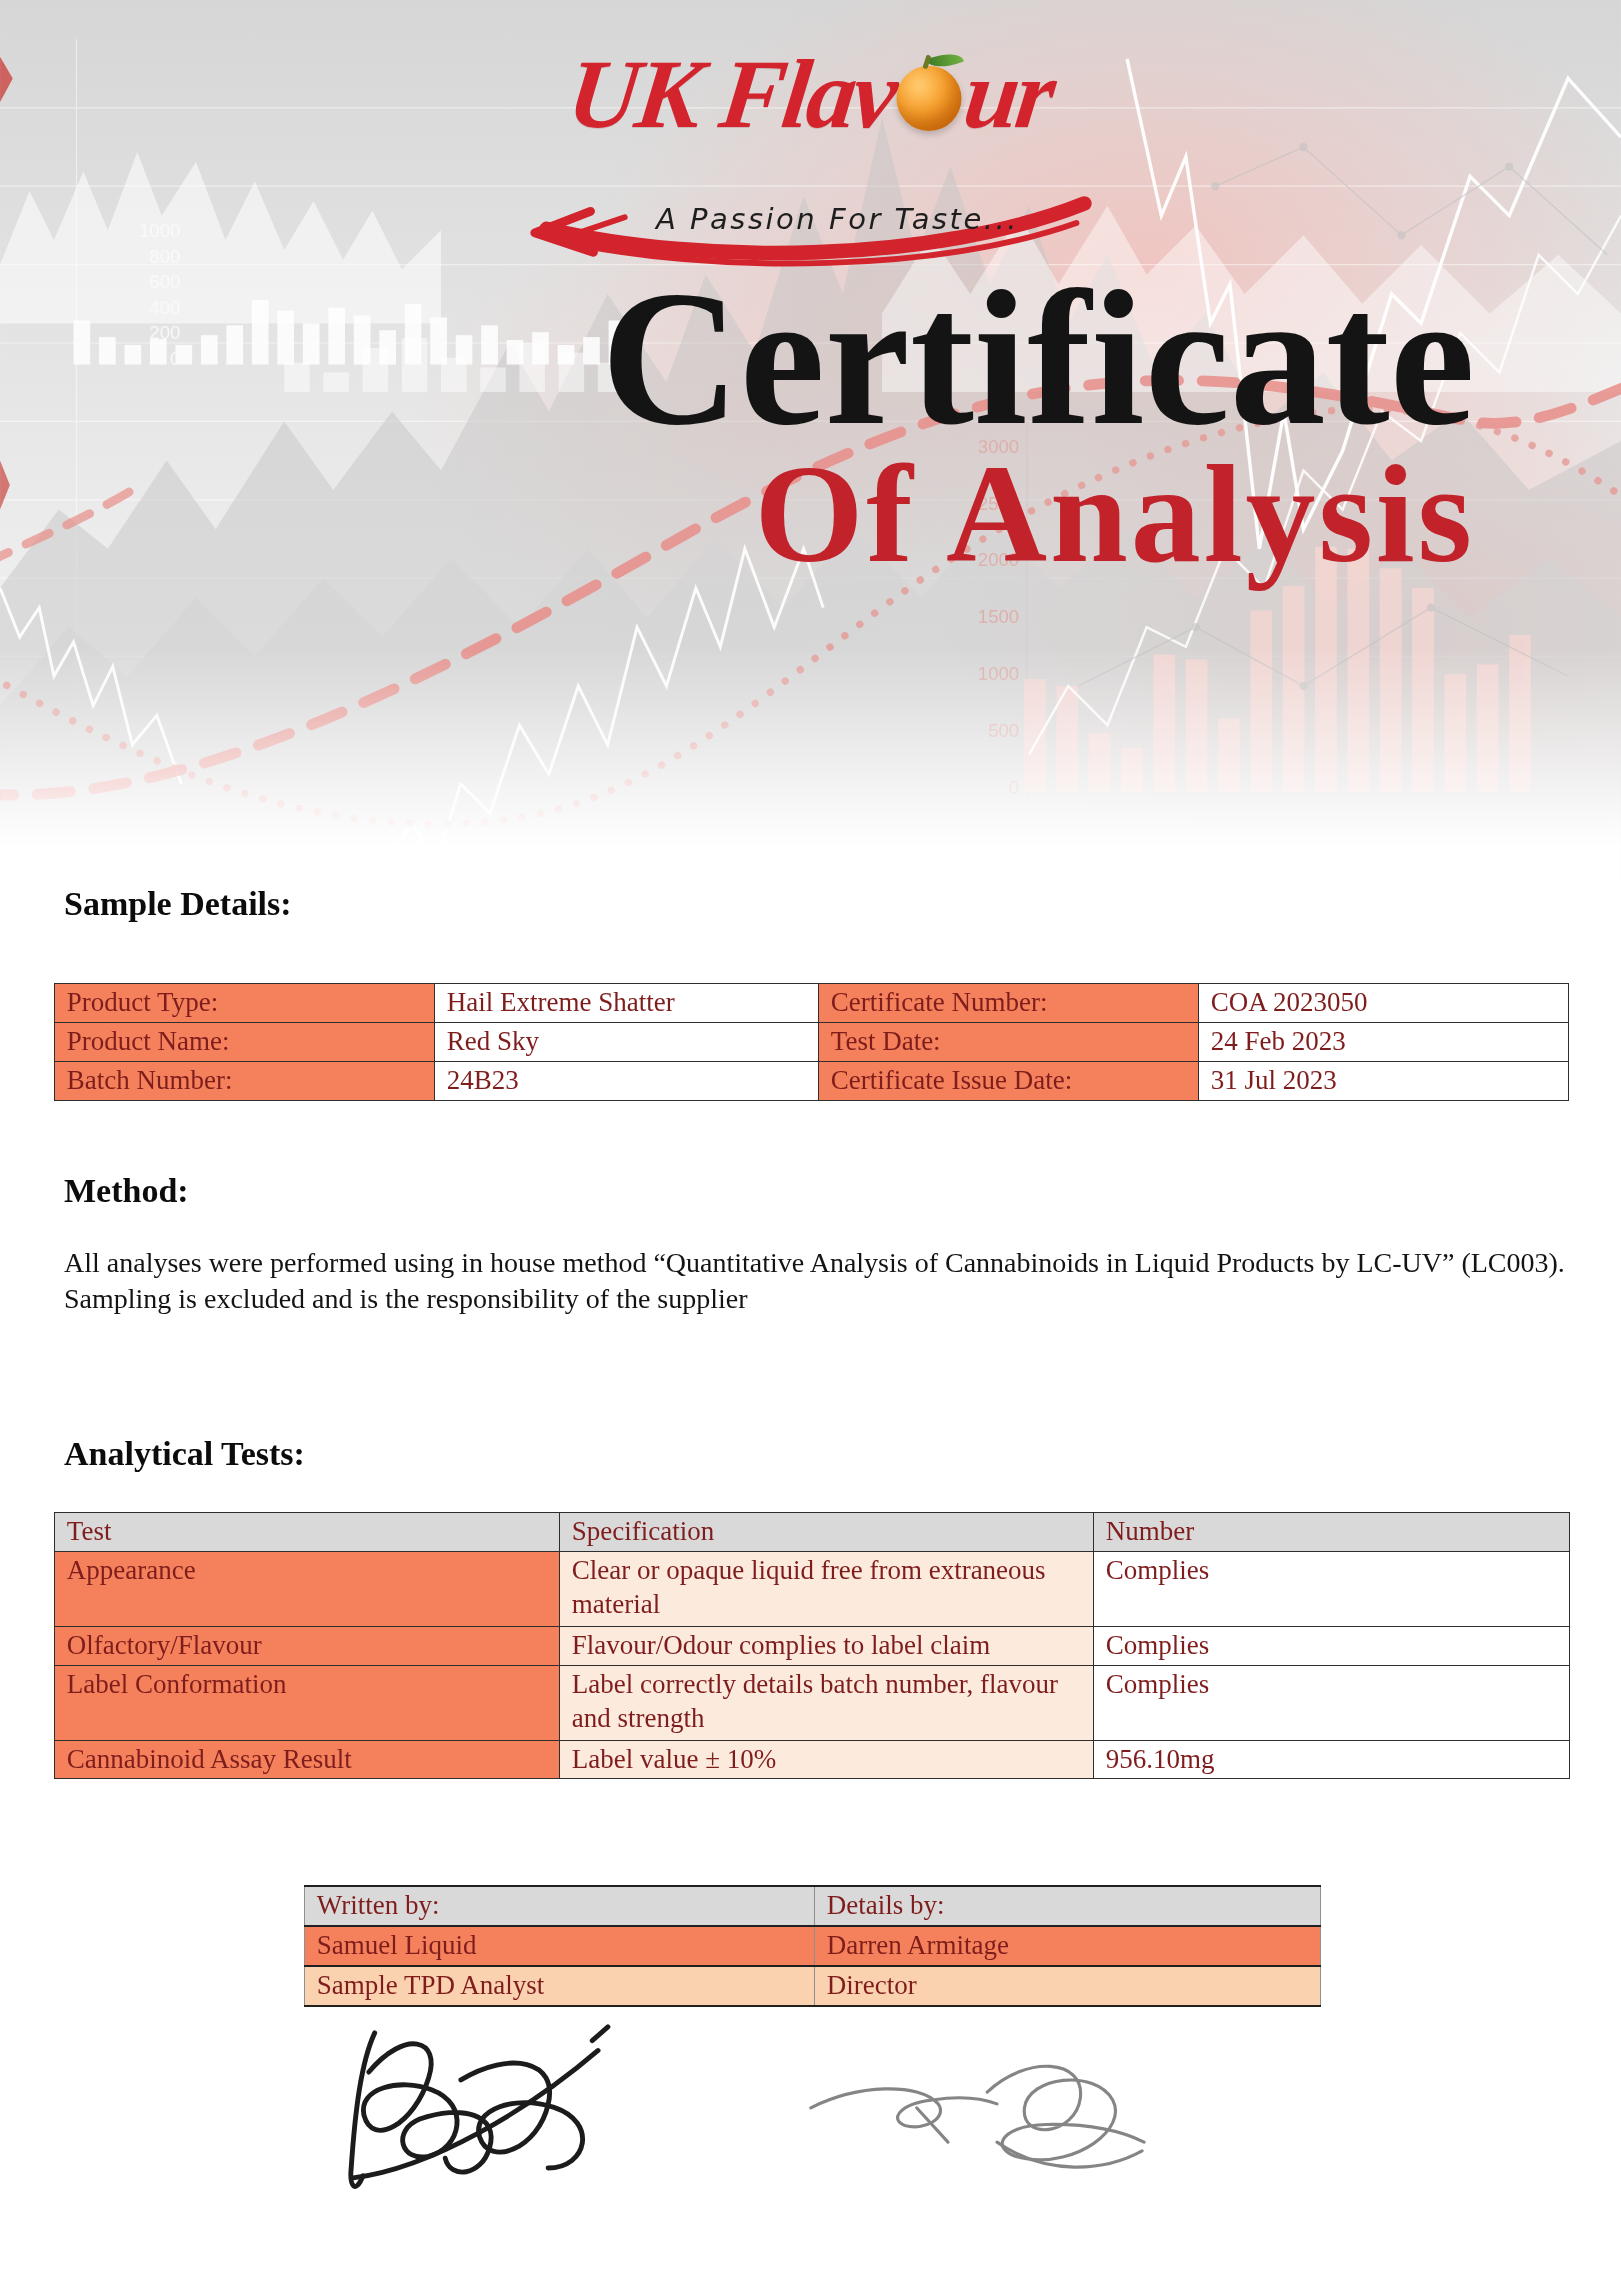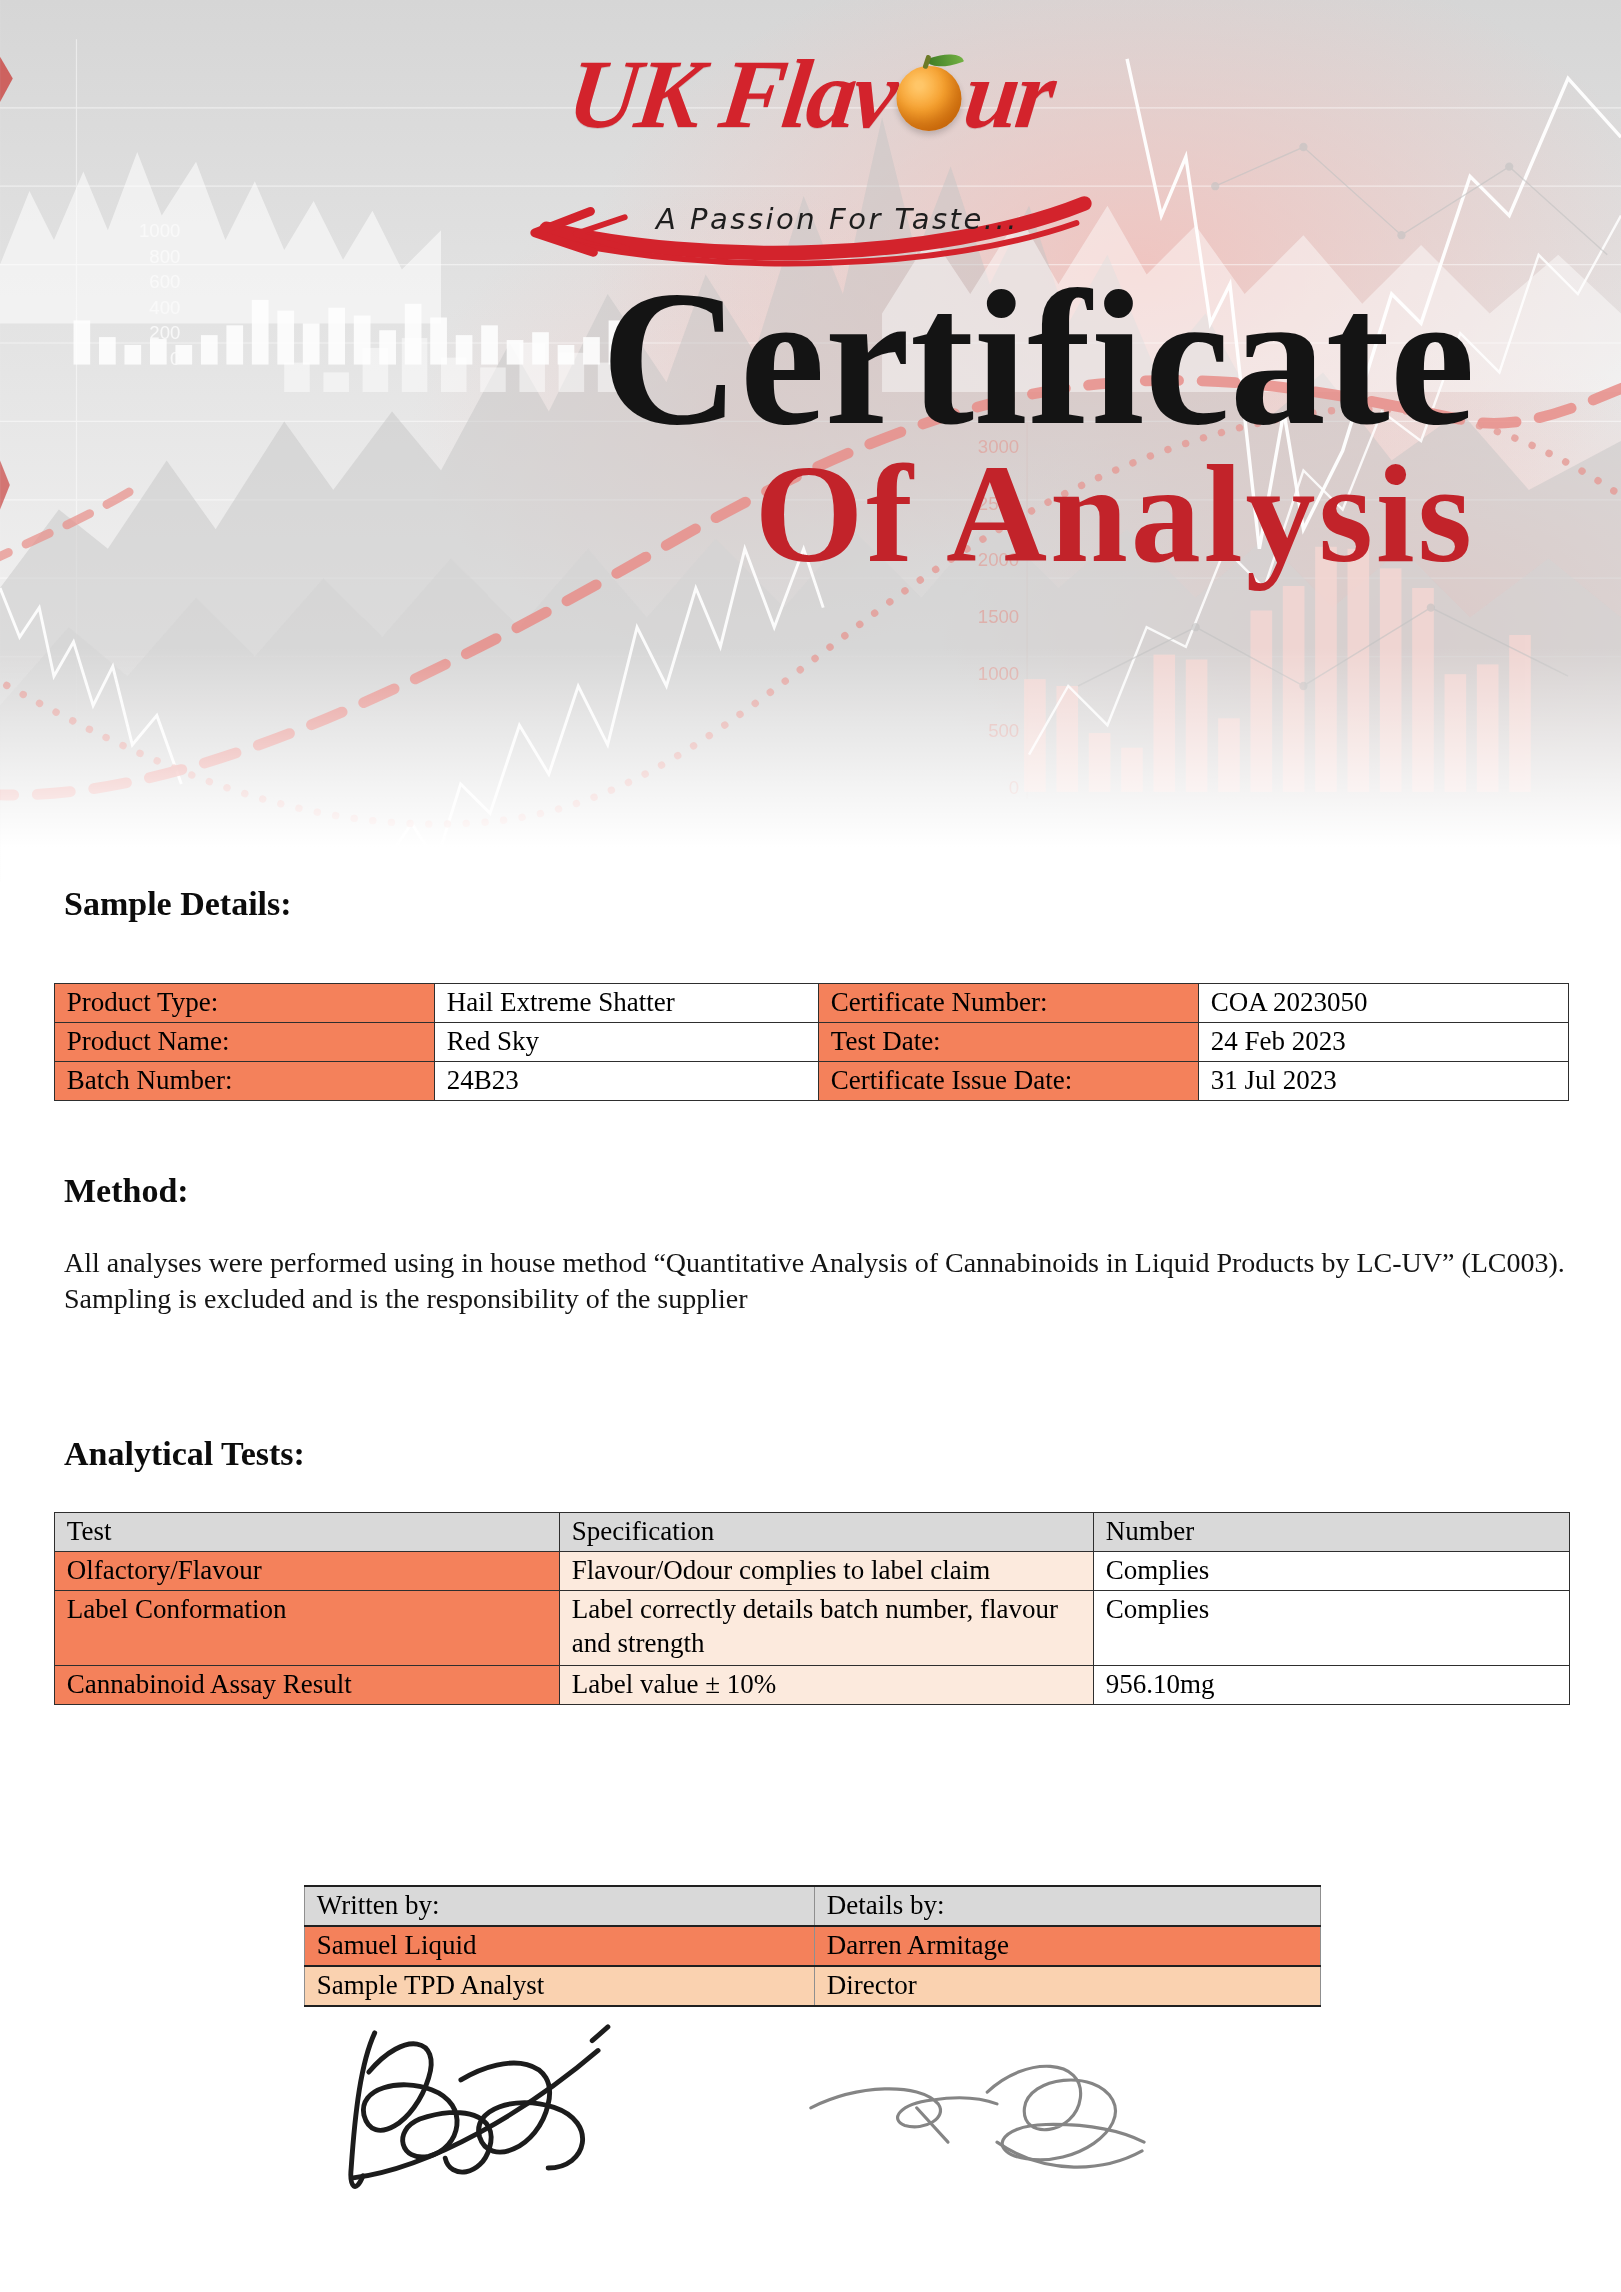--- a/index.html
+++ b/index.html
@@ -30,21 +30,21 @@
 
   
   .title-wrap{position:absolute;top:271px;left:0;width:1475px;text-align:right;}
   .title-main{font-weight:bold;font-size:192px;line-height:0.92;color:#141414;letter-spacing:0;}
   .title-sub{font-weight:bold;font-size:140px;line-height:1.0;color:#c2232a;letter-spacing:2.9px;margin-top:-3.9px;}
 
   
   .h-section{position:absolute;left:64px;font-weight:bold;font-size:34px;color:#0c0c0c;}
 
   
-  table{border-collapse:collapse;font-size:27px;color:#000000;}
+  table{border-collapse:collapse;font-size:27px;color:#7f1d1d;}
   td,th{border:1.8px solid #2e2e2e;padding:1px 11.8px 2.9px 11.8px;vertical-align:top;
         line-height:34px;font-weight:normal;text-align:left;}
   .sample-table{position:absolute;left:54px;top:983px;width:1515px;table-layout:fixed;}
   .sample-table td{height:34px;overflow:hidden;white-space:nowrap;}
   .cell-orange{background:#f4815b;}
   .cell-white{background:#ffffff;}
 
   .method-text{position:absolute;left:64px;top:1245px;width:1511px;font-size:28px;line-height:1.28;color:#141414;}
 
   .analytical-table{position:absolute;left:54px;top:1512px;width:1515px;table-layout:fixed;}
@@ -272,20 +272,25 @@
         <col style="width:476px">
       </colgroup>
     <thead>
       <tr>
         <th>Test</th>
         <th>Specification</th>
         <th>Number</th>
       </tr>
     </thead>
     <tbody>
+      <tr class="an-row-2line">
+        <td class="cell-orange">Appearance</td>
+        <td class="cell-spec">Clear or opaque liquid free from extraneous material</td>
+        <td class="cell-white">Complies</td>
+      </tr>
       <tr class="an-row-1line">
         <td class="cell-orange">Olfactory/Flavour</td>
         <td class="cell-spec">Flavour/Odour complies to label claim</td>
         <td class="cell-white">Complies</td>
       </tr>
       <tr class="an-row-2line">
         <td class="cell-orange">Label Conformation</td>
         <td class="cell-spec">Label correctly details batch number, flavour and strength</td>
         <td class="cell-white">Complies</td>
       </tr>

